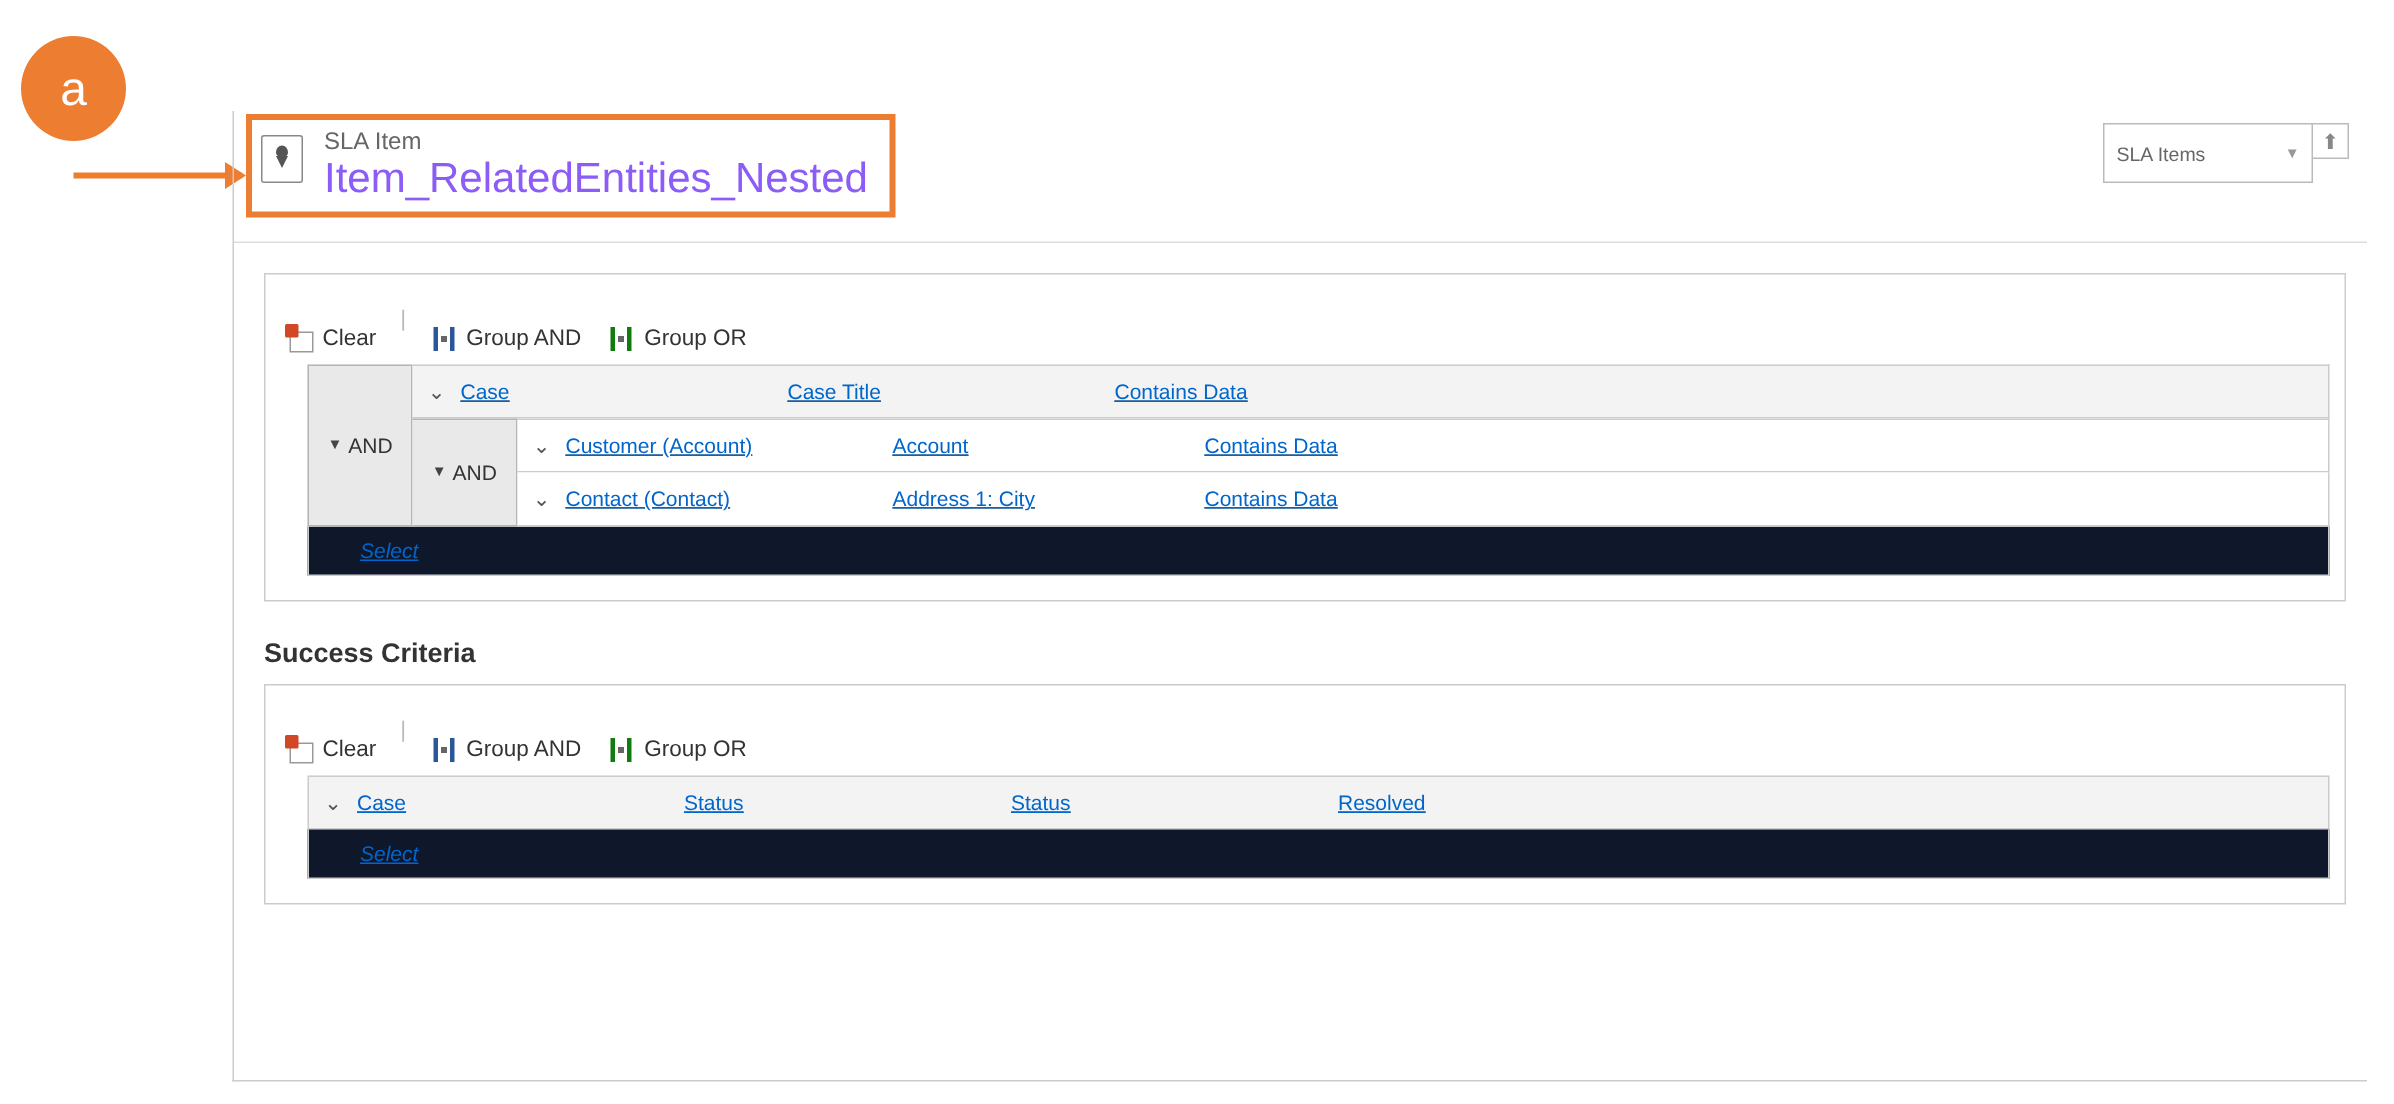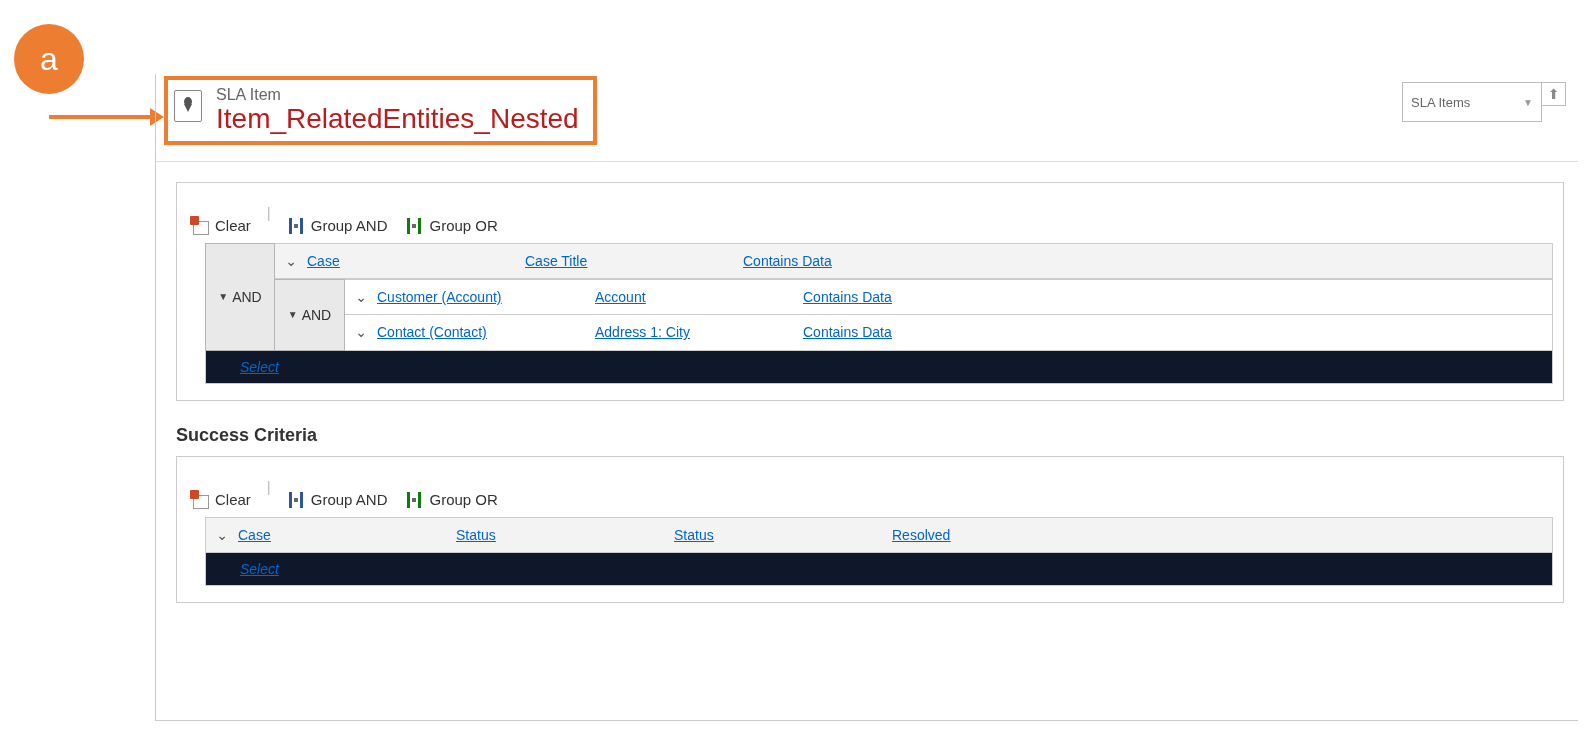--- a/index.html
+++ b/index.html
@@ -101,21 +101,21 @@
     border-right: 4px solid transparent;
     border-top: 8px solid #555;
   }
   .entity-label {
     font-size: 16px;
     color: #666;
     margin-top: 4px;
   }
   .entity-title {
     font-size: 28px;
-    color: #b91c1c;
+    color: #8b5cf6;
     line-height: 1.1;
   }
   .lookup-group {
     display: flex;
     align-items: stretch;
   }
   .lookup-box {
     border: 1px solid #bbb;
     color: #666;
     font-size: 13px;

